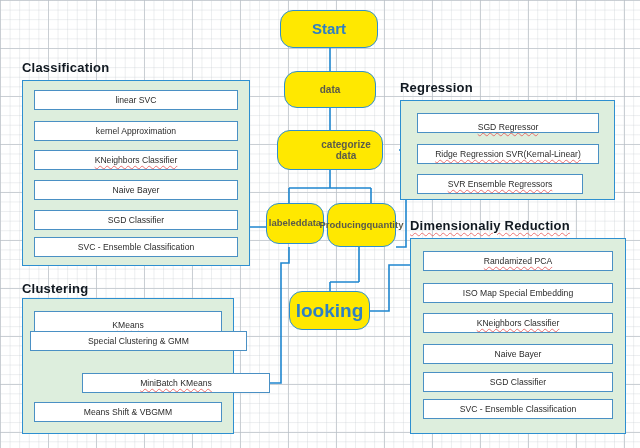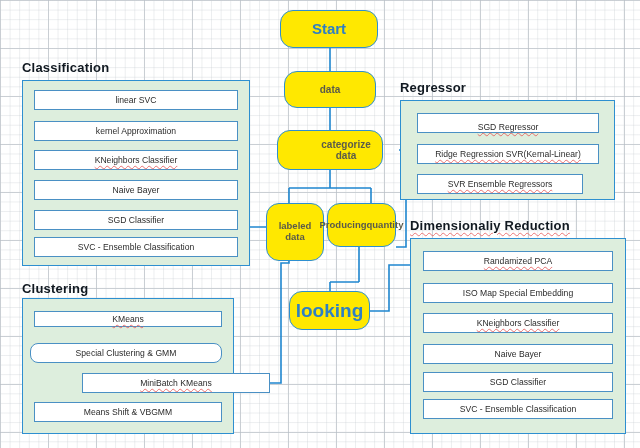--- a/index.html
+++ b/index.html
@@ -132,34 +132,34 @@
   <div class="item" style="left:34px;top:210px;width:204px;height:20px;">
     <span>SGD Classifier</span>
   </div>
   <div class="item" style="left:34px;top:237px;width:204px;height:20px;">
     <span>SVC - Ensemble Classification</span>
   </div>
 
   <div class="panel-title" style="left:22px;top:281px;width:212px;">Clustering</div>
   <div class="panel" style="left:22px;top:298px;width:212px;height:136px;"></div>
 
-  <div class="item spell" style="left:34px;top:311px;width:188px;height:16px;">
+  <div class="item spell" style="left:34px;top:311px;width:188px;height:28px;">
     <span>KMeans</span>
   </div>
-  <div class="item" style="left:30px;top:343px;width:192px;height:20px;border-radius:8px;">
+  <div class="item" style="left:30px;top:331px;width:217px;height:20px;">
     <span>Special Clustering &amp; GMM</span>
   </div>
   <div class="item spell" style="left:34px;top:373px;width:188px;height:20px;margin-left:48px;">
     <span>MiniBatch KMeans</span>
   </div>
   <div class="item" style="left:34px;top:402px;width:188px;height:20px;">
     <span>Means Shift &amp; VBGMM</span>
   </div>
 
-  <div class="panel-title" style="left:400px;top:80px;width:215px;">Regressor</div>
+  <div class="panel-title" style="left:400px;top:80px;width:215px;">Regression</div>
   <div class="panel" style="left:400px;top:100px;width:215px;height:100px;"></div>
 
   <div class="item spell" style="left:417px;top:113px;width:182px;height:20px;align-items:flex-end;">
     <span>SGD Regressor</span>
   </div>
   <div class="item spell" style="left:417px;top:144px;width:182px;height:20px;">
     <span>Ridge Regression SVR(Kernal-Linear)</span>
   </div>
   <div class="item spell" style="left:417px;top:174px;width:166px;height:20px;">
     <span>SVR Ensemble Regressors</span>
@@ -192,21 +192,21 @@
   </div>
 
   <div class="node gray-text n-mid" style="left:284px;top:71px;width:92px;height:37px;">
     <span>data</span>
   </div>
 
   <div class="node gray-text n-mid" style="left:277px;top:130px;width:106px;height:40px;padding-left:32px;">
     <span>categorize data</span>
   </div>
 
-  <div class="node gray-text n-small" style="left:266px;top:203px;width:58px;height:58px;flex-direction:column;">
+  <div class="node gray-text n-small" style="left:266px;top:203px;width:58px;height:41px;flex-direction:row;">
     <span>labeled</span>
     <span>data</span>
   </div>
 
   <div class="node gray-text n-small" style="left:327px;top:203px;width:69px;height:44px;flex-direction:row;">
     <span>Producing</span>
     <span>quantity</span>
   </div>
 
   <div class="node blue-text n-look" style="left:289px;top:291px;width:81px;height:39px;">

